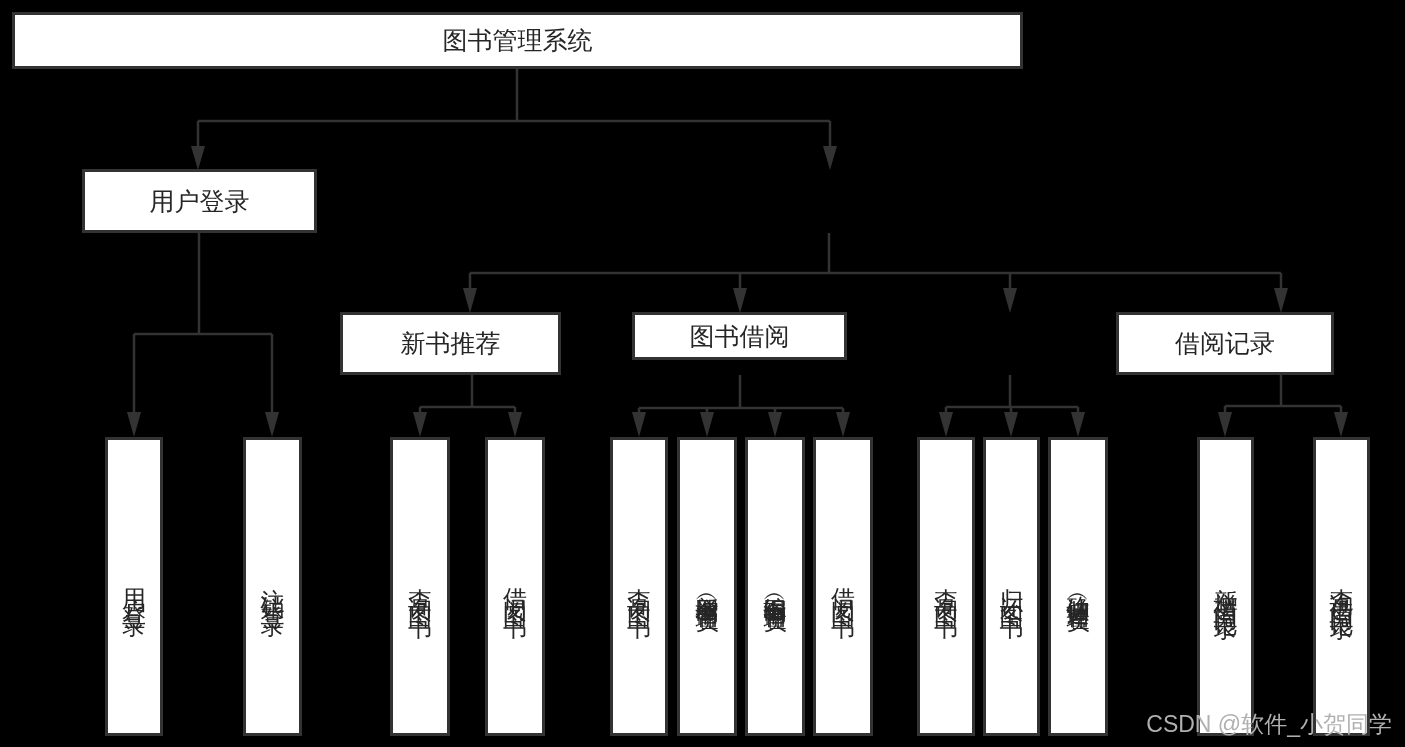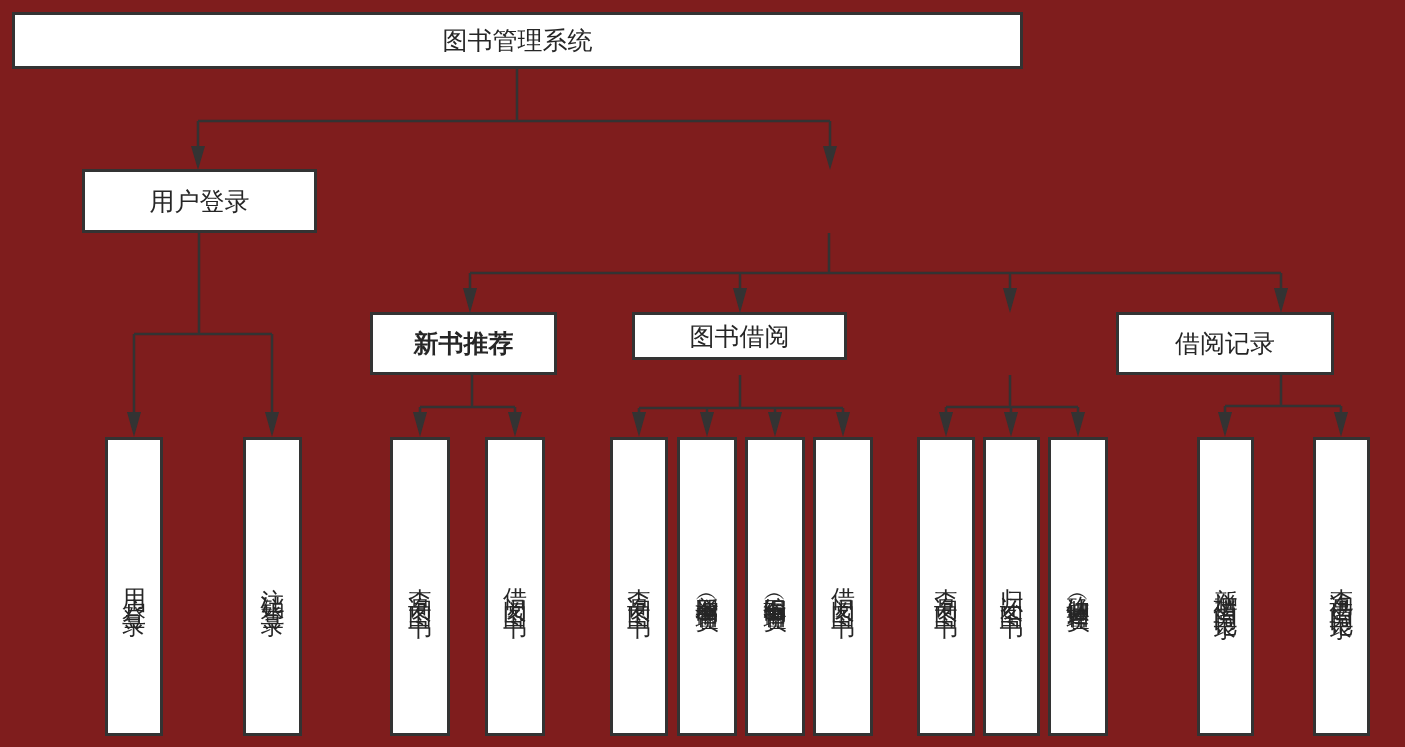--- a/index.html
+++ b/index.html
@@ -5,21 +5,21 @@
   * { box-sizing: border-box; }
   html, body { margin: 0; padding: 0; }
   body {
     font-family: "Liberation Sans", sans-serif;
     background: #ffffff;
   }
   .stage {
     position: relative;
     width: 1405px;
     height: 747px;
-    background: #7f1d1d;
+    background: #000000;
     overflow: hidden;
   }
   svg.connectors {
     position: absolute;
     left: 0; top: 0;
     width: 1405px; height: 747px;
   }
   .box {
     position: absolute;
     border: 3px solid #333333;
@@ -98,21 +98,21 @@
   </svg>
 
   <div class="box" style="left:12px; top:12px; width:1011px; height:57px;">
     <span>图书管理系统</span>
   </div>
 
   <div class="box" style="left:82px; top:169px; width:235px; height:64px;">
     <span>用户登录</span>
   </div>
 
-  <div class="box" style="left:370px; top:312px; width:187px; height:63px;font-weight:bold;">
+  <div class="box" style="left:340px; top:312px; width:221px; height:63px;">
     <span>新书推荐</span>
   </div>
   <div class="box" style="left:632px; top:312px; width:215px; height:48px;">
     <span>图书借阅</span>
   </div>
   <div class="box" style="left:1116px; top:312px; width:218px; height:63px;">
     <span>借阅记录</span>
   </div>
 
   <div class="box leaf" style="left:105px; top:437px; width:58px; height:299px;">
@@ -152,14 +152,15 @@
     <span class="vtext">确认归还（管理员）</span>
   </div>
 
   <div class="box leaf sp6" style="left:1197px; top:437px; width:57px; height:299px;">
     <span class="vtext">新增借阅记录</span>
   </div>
   <div class="box leaf sp6" style="left:1313px; top:437px; width:57px; height:299px;">
     <span class="vtext">查询借阅记录</span>
   </div>
 
+  <div class="watermark">CSDN @软件_小贺同学</div>
 
 </div>
 
 </body></html>

